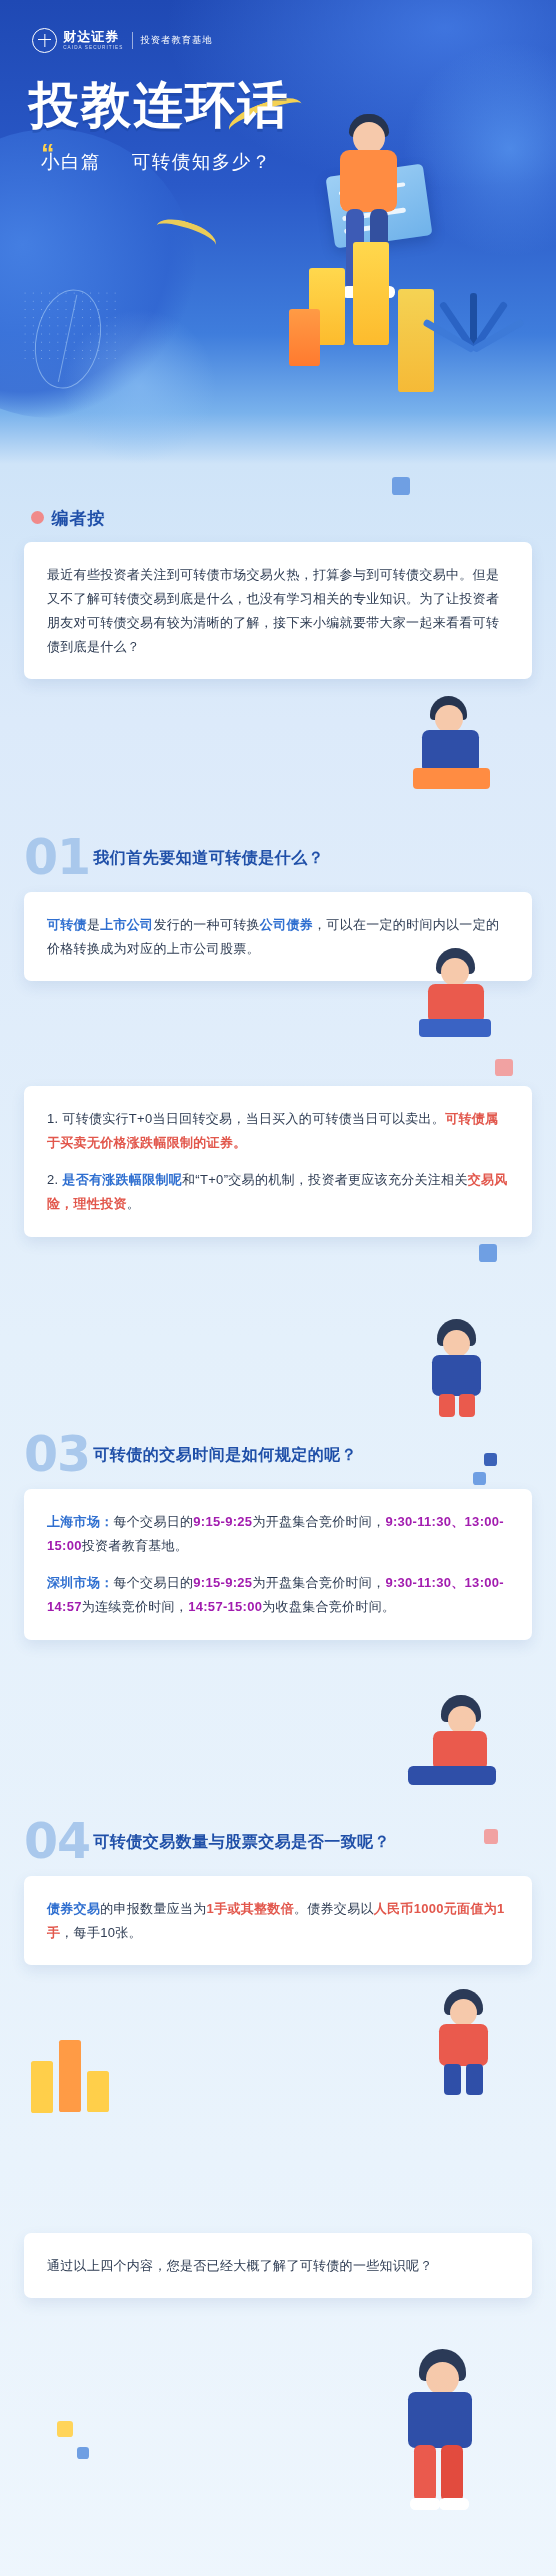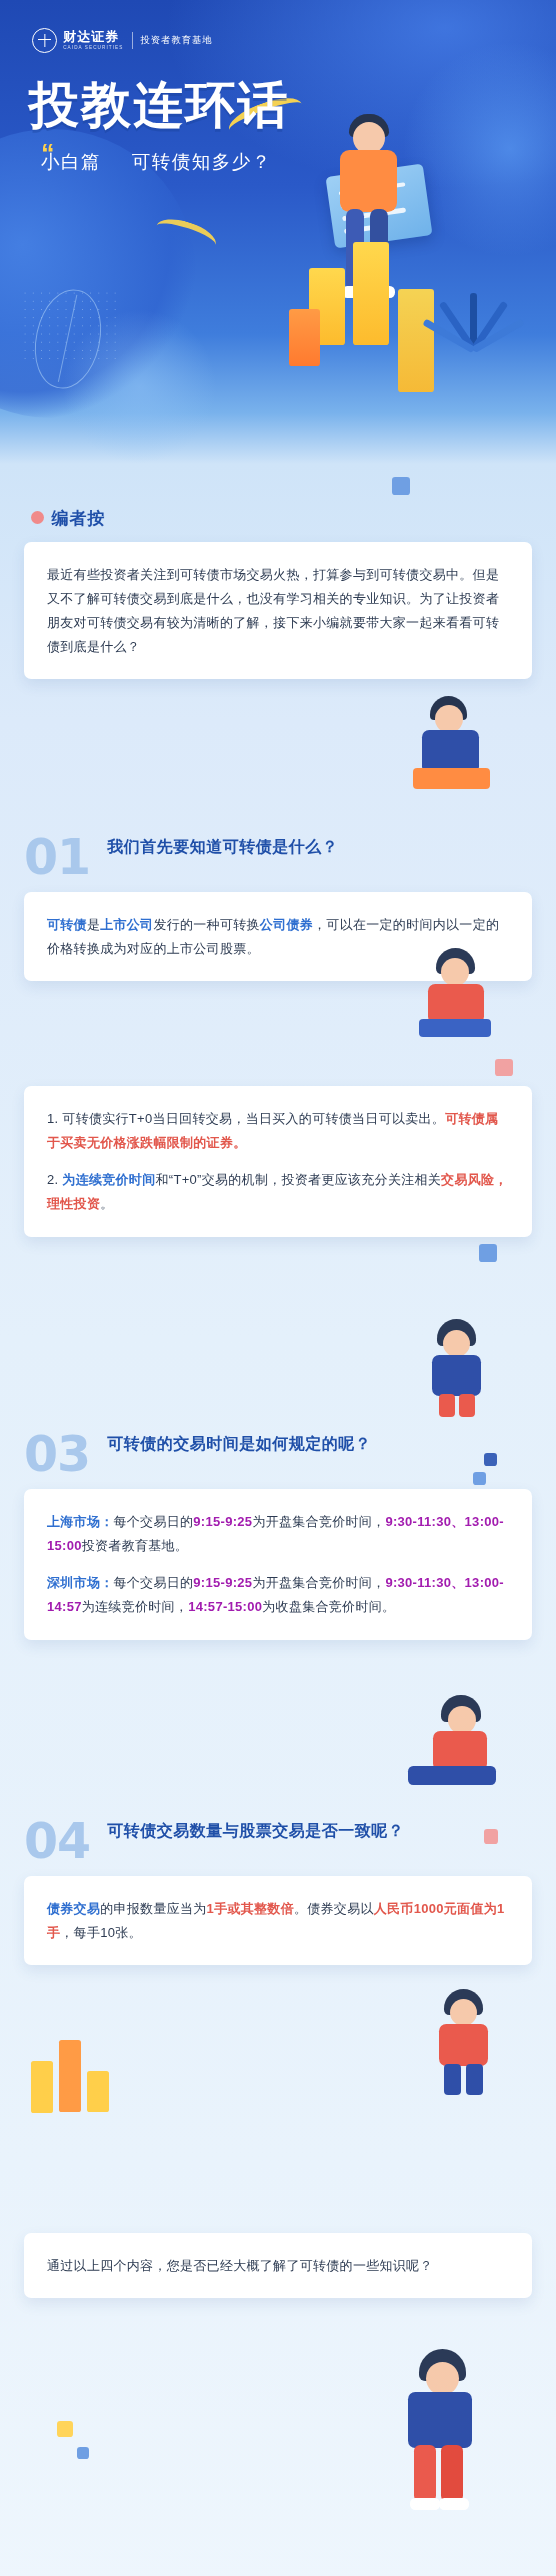--- a/index.html
+++ b/index.html
@@ -93,21 +93,21 @@
     position:relative;margin:12px 24px;background:#ffffff;border-radius:7.2px;
     box-shadow:0 5.2px 13.4px rgba(40,80,150,.10);
     padding:20.6px 23px;box-sizing:border-box;
   }
   .card p{margin:0;color:#2d3b52;font-size:13px;line-height:1.85;letter-spacing:0.3px;}
   .card p + p{margin-top:13.4px;}
   .hl-blue{color:#2f6fd0;font-weight:bold;}
   .hl-red{color:#e2574c;font-weight:bold;}
   .hl-orange{color:#a21caf;font-weight:bold;}
 
-  .num-head{display:flex;align-items:flex-start;gap:17px;margin:0 24px 10.3px 24px;}
+  .num-head{display:flex;align-items:center;gap:3px;margin:0 24px 10.3px 24px;}
   .num{
     font-size:49px;font-weight:bold;line-height:.92;letter-spacing:-1px;
     color:#a9c8ec;font-family:"DejaVu Sans","Liberation Sans",sans-serif;
   }
   .num-title{color:#1f4fa8;font-size:16px;font-weight:bold;line-height:1.45;letter-spacing:0.5px;}
 
   
   .cube{position:absolute;width:17.5px;height:17.5px;border-radius:3.1px;}
   .cube.blue{background:#6f9fe3;}
   .cube.pink{background:#f1a2a2;}
@@ -213,21 +213,21 @@
     <div class="body" style="left:20.6px;top:36px;width:56px;height:40px;background:#ea5a4d;"></div>
     <div style="position:absolute;left:12.4px;top:71px;width:72px;height:17.5px;background:#3a63c4;border-radius:4.1px;"></div>
   </div>
 
   <div style="position:absolute;left:0;top:1074px;width:556px;">
     <div class="card">
       <p>
         <span>1. 可转债实行</span><span>T+0当日回转交易</span><span>，当日买入的可转债当日可以卖出。</span><span class="hl-red">可转债属于买卖无价格涨跌幅限制的证券。</span>
       </p>
       <p>
-        <span>2. </span><span class="hl-blue">为连续竞价时间</span><span>和“T+0”交易的机制，投资者更应该充分关注相关</span><span class="hl-red">交易风险，理性投资</span><span>。</span>
+        <span>2. </span><span class="hl-blue">是否有涨跌幅限制呢</span><span>和“T+0”交易的机制，投资者更应该充分关注相关</span><span class="hl-red">交易风险，理性投资</span><span>。</span>
       </p>
     </div>
     <div class="cube pink" style="position:absolute;left:495px;top:-15.5px;"></div>
     <div class="cube blue" style="position:absolute;left:479px;top:170px;"></div>
   </div>
   <div class="mini" style="left:407px;top:1319px;width:108px;height:98px;">
     <div class="hair" style="left:30px;top:0;width:39px;height:27px;border-radius:19.6px 19.6px 5.2px 5.2px;background:#2b3a57;"></div>
     <div class="head" style="left:36px;top:11.3px;width:27px;height:27px;"></div>
     <div class="body" style="left:25px;top:36px;width:49px;height:41px;background:#2f4fa8;"></div>
     <div style="position:absolute;left:32px;top:75px;width:15.5px;height:23px;background:#ea5a4d;border-radius:4.1px;"></div>

